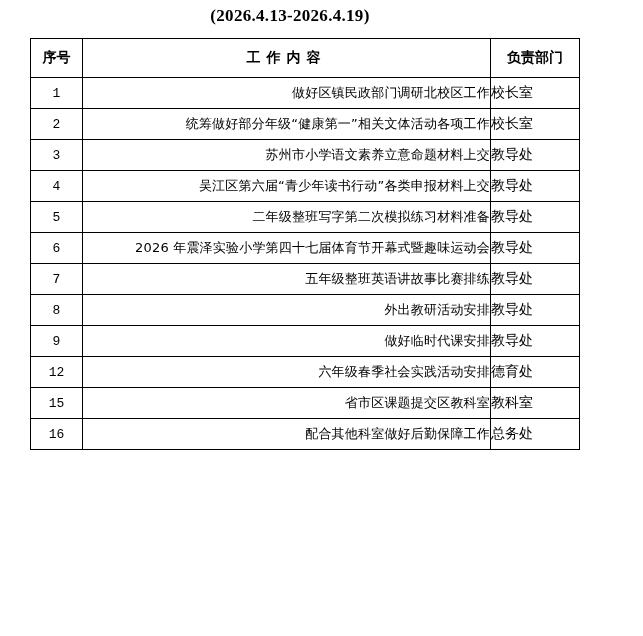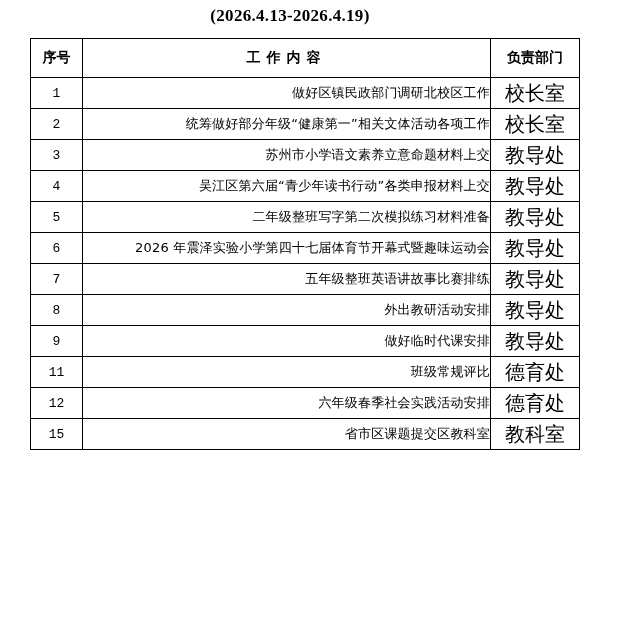--- a/index.html
+++ b/index.html
@@ -15,21 +15,21 @@
   table {
     position: absolute; left: 30px; top: 38px;
     border-collapse: collapse; table-layout: fixed; width: 549px;
   }
   td, th { border: 1px solid #000; padding: 0; vertical-align: middle; }
   th { height: 38px; font-size: 14px; font-weight: bold; }
   th.col-content { letter-spacing: 6px; }
   td { height: 30px; font-size: 13px; }
   td.num { text-align: center; font-family: "Liberation Mono", "DejaVu Sans Mono", monospace; font-size: 13px; }
   td.content { text-align: right; padding-left: 6px; letter-spacing: 0.2px; }
-  td.dept { text-align: center; font-size: 20px; }
+  td.dept { text-align: left; font-size: 14px; }
   tr.tall td { height: 51px; }
   .line2 { display: block; padding-left: 73px; }
 </style>
 </head>
 <body>
 
 <div class="subtitle">(2026.4.13-2026.4.19)</div>
 
 <table>
   <colgroup>
@@ -84,28 +84,28 @@
       <td class="num">8</td>
       <td class="content">外出教研活动安排</td>
       <td class="dept">教导处</td>
     </tr>
     <tr>
       <td class="num">9</td>
       <td class="content">做好临时代课安排</td>
       <td class="dept">教导处</td>
     </tr>
     <tr>
-      <td class="num">11</td>
-      <td class="content">班级常规评比</td>
-      <td class="dept">德育处</td>
-    </tr>
-    <tr>
       <td class="num">12</td>
       <td class="content">六年级春季社会实践活动安排</td>
       <td class="dept">德育处</td>
     </tr>
     <tr>
       <td class="num">15</td>
       <td class="content">省市区课题提交区教科室</td>
       <td class="dept">教科室</td>
     </tr>
+    <tr>
+      <td class="num">16</td>
+      <td class="content">配合其他科室做好后勤保障工作</td>
+      <td class="dept">总务处</td>
+    </tr>
   </tbody>
 </table>
 
 </body></html>

